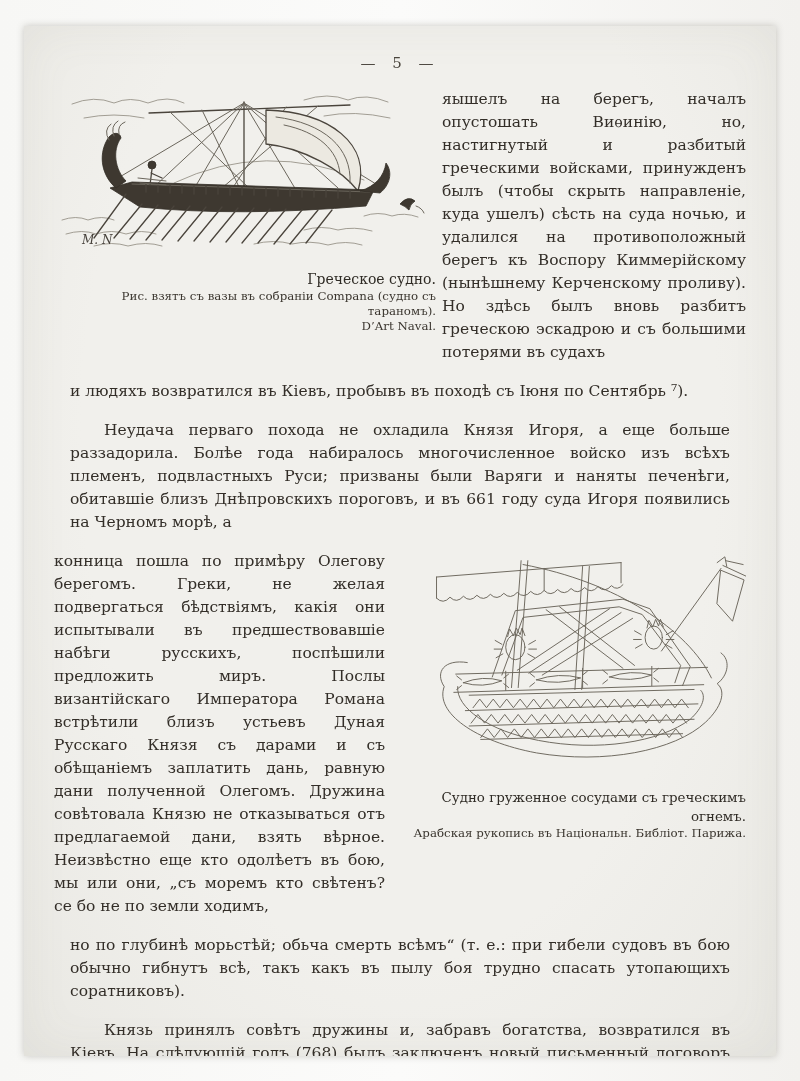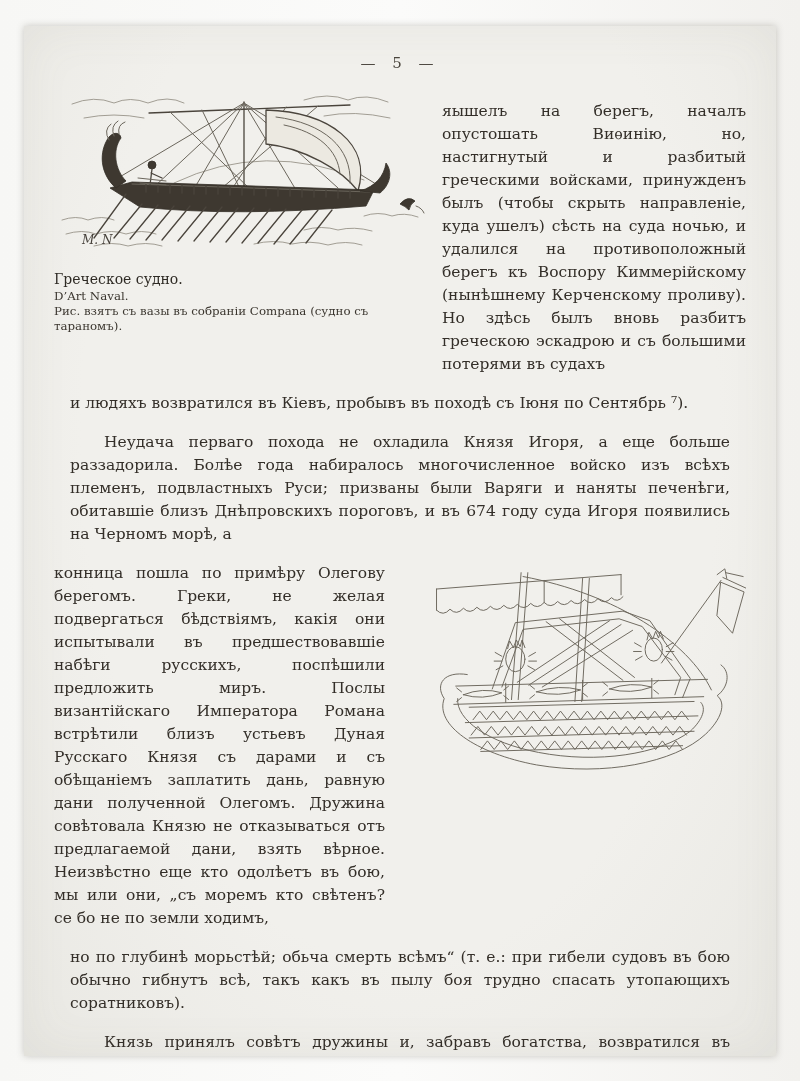--- a/index.html
+++ b/index.html
@@ -18,26 +18,26 @@
   }
   .pagenum{
     text-align:center;font-size:15px;letter-spacing:6px;color:#4a453d;
     margin:8px 0 16px 0;
   }
   .body-text{font-size:15.5px;line-height:23px;text-align:justify;}
   .full{margin:16px;}
   .indent{text-indent:34px;}
   .row{display:flex;align-items:flex-start;justify-content:space-between;}
   figure{margin:0;}
-  .cap{ text-align:left; }
+  .cap{ text-align:right; }
   .cap-title{font-size:14px;line-height:19px;margin-top:6px;color:#2f2b25;}
   .cap-sub{font-size:11.8px;line-height:15px;color:#3b362f;}
   .top-row{margin-bottom:2px;}
   .fig1{width:382px;}
-  .col-top-right{width:304px;margin-top:12px;}
+  .col-top-right{width:304px;}
   .mid-row{margin-top:0px;gap:15px;}
   .col-mid-left{width:338px;}
   .fig2{width:346px;}
   .bottom-row{margin-top:6px;}
   .fig3{width:318px;padding-top:14px;}
   .col-bottom-right{width:350px;}
   .footnote-rule{width:235px;border:none;border-top:1px solid #55504a;margin:12px 0 7px 0;}
   svg .ink{stroke:#4a443c;fill:none;stroke-width:1.3;stroke-linecap:round;stroke-linejoin:round;}
   svg .ink-thin{stroke:#6b665c;fill:none;stroke-width:1;stroke-linecap:round;}
   svg .ink-faint{stroke:#8d887c;fill:none;stroke-width:.8;stroke-linecap:round;}
@@ -91,31 +91,31 @@
         <path class="ink-thin" d="M84,90 L112,93 M86,95 L112,97"></path>
 
         <path class="dark" d="M306,103 C322,98 330,88 332,75 C339,84 336,97 326,105 Z"></path>
 
         <path class="dark" d="M346,116 q8,-9 15,-3 q-5,3 -6,9 q-4,-4 -9,-6 Z"></path>
         <path class="ink-thin" d="M362,118 q6,2 8,7"></path>
         <text class="sig" x="28" y="156">M. N</text>
       </svg>
       <figcaption class="cap">
         <div class="cap-title">Греческое судно.</div>
+        <div class="cap-sub">Рис. взятъ съ вазы въ собраніи Compana (судно съ тараномъ).</div>
         <div class="cap-sub">D’Art Naval.</div>
-        <div class="cap-sub">Рис. взятъ съ вазы въ собраніи Compana (судно съ тараномъ).</div>
       </figcaption>
     </figure>
 
     <div class="col-top-right body-text">яышелъ на берегъ, началъ опустошать Виѳинію, но, настигнутый и разбитый греческими войсками, принужденъ былъ (чтобы скрыть направленіе, куда ушелъ) сѣсть на суда ночью, и удалился на противоположный берегъ къ Воспору Киммерійскому (нынѣшнему Керченскому проливу). Но здѣсь былъ вновь разбитъ греческою эскадрою и съ большими потерями въ судахъ</div>
   </div>
 
   <div class="full body-text">и людяхъ возвратился въ Кіевъ, пробывъ въ походѣ съ Іюня по Сентябрь ⁷).</div>
 
-  <p class="full indent body-text">Неудача перваго похода не охладила Князя Игоря, а еще больше раззадорила. Болѣе года набиралось многочисленное войско изъ всѣхъ племенъ, подвластныхъ Руси; призваны были Варяги и наняты печенѣги, обитавшіе близъ Днѣпровскихъ пороговъ, и въ 674 году суда Игоря появились на Черномъ морѣ, а</p>
+  <p class="full indent body-text">Неудача перваго похода не охладила Князя Игоря, а еще больше раззадорила. Болѣе года набиралось многочисленное войско изъ всѣхъ племенъ, подвластныхъ Руси; призваны были Варяги и наняты печенѣги, обитавшіе близъ Днѣпровскихъ пороговъ, и въ 661 году суда Игоря появились на Черномъ морѣ, а</p>
 
   <div class="row mid-row">
     <div class="col-mid-left body-text">конница пошла по примѣру Олегову берегомъ. Греки, не желая подвергаться бѣдствіямъ, какія они испытывали въ предшествовавшіе набѣги русскихъ, поспѣшили предложить миръ. Послы византійскаго Императора Романа встрѣтили близъ устьевъ Дуная Русскаго Князя съ дарами и съ обѣщаніемъ заплатить дань, равную дани полученной Олегомъ. Дружина совѣтовала Князю не отказываться отъ предлагаемой дани, взять вѣрное. Неизвѣстно еще кто одолѣетъ въ бою, мы или они, „съ моремъ кто свѣтенъ? се бо не по земли ходимъ,</div>
 
     <figure class="fig2">
       <svg width="346" height="228" viewBox="0 0 360 235">
         <g class="ink-thin" stroke-width="1.2">
 
           <path d="M128,14 C225,32 300,82 324,132"></path>
 
@@ -154,20 +154,24 @@
             <ellipse rx="9" ry="12"></ellipse>
             <path d="M-7,-10 l2,-8 l4,7 l3,-8 l3,7 l2,-7 l3,8"></path>
             <path d="M-13,-3 l-7,-4 M-13,2 l-8,0 M-12,7 l-7,4 M13,-3 l7,-4 M13,2 l8,0 M12,7 l7,4"></path>
           </g>
 
           <path d="M272,104 L334,18"></path>
           <path d="M334,20 L358,30 L346,73 L330,55 Z"></path>
           <path d="M336,15 L362,27 M339,10 L357,14 M330,12 l8,-6 l2,10"></path>
         </g>
       </svg>
+      <figcaption class="cap">
+        <div class="cap-title" style="font-size:13.4px">Судно груженное сосудами съ греческимъ огнемъ.</div>
+        <div class="cap-sub">Арабская рукопись въ Національн. Библіот. Парижа.</div>
+      </figcaption>
     </figure>
   </div>
 
   <div class="full body-text">но по глубинѣ морьстѣй; обьча смерть всѣмъ“ (т. е.: при гибели судовъ въ бою обычно гибнутъ всѣ, такъ какъ въ пылу боя трудно спасать утопающихъ соратниковъ).</div>
 
   <p class="full indent body-text">Князь принялъ совѣтъ дружины и, забравъ богатства, возвратился въ Кіевъ. На слѣдующій годъ (768) былъ заключенъ новый письменный договоръ съ гре-</p>
 
   <div class="row bottom-row">
     <figure class="fig3">
       <svg width="306" height="118" viewBox="0 0 306 118">

